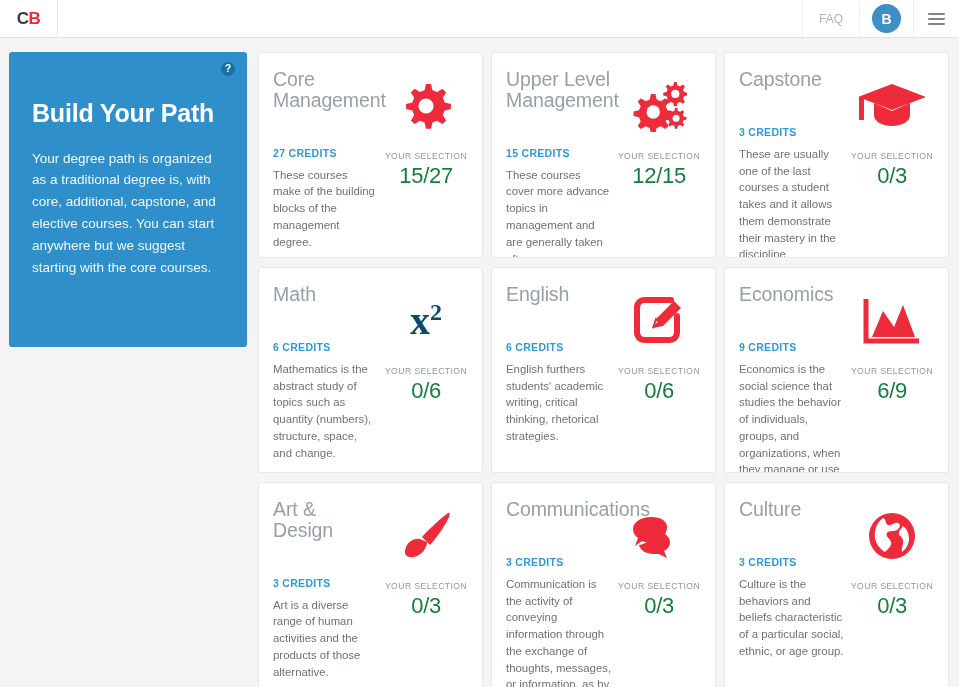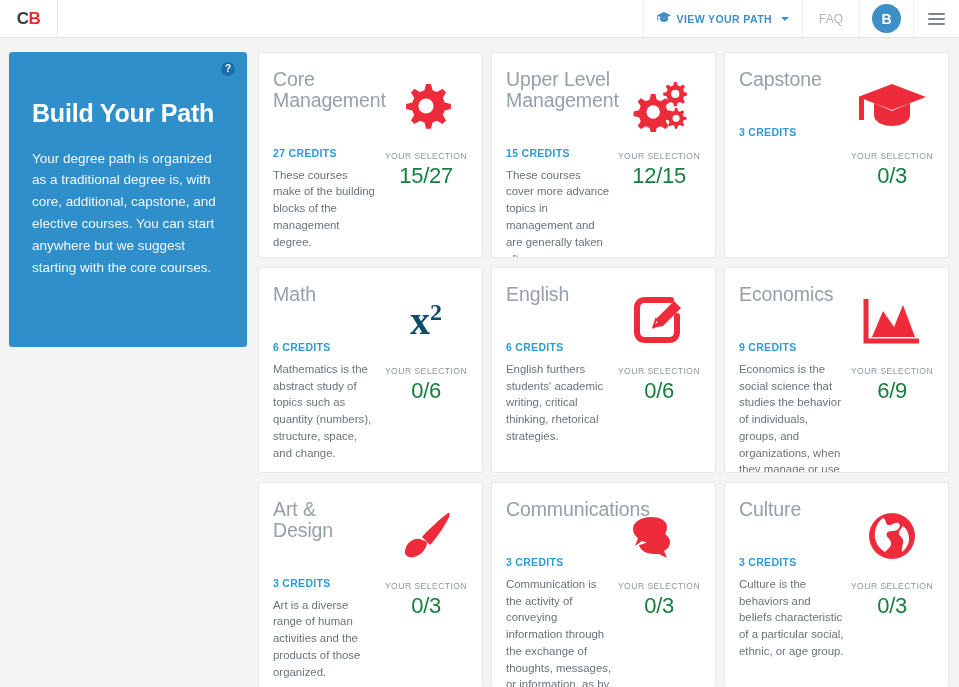--- a/index.html
+++ b/index.html
@@ -215,31 +215,20 @@
 </head>
 <body>
 
 <div class="topbar">
   <div class="brand">
     <span class="c">C</span>
       <span class="b">B</span>
   </div>
   <div class="topbar-spacer"></div>
 
-  <div class="nav-cell view-path">
-    <span class="cap-icon">
-      <svg width="14" height="11" viewBox="0 0 14 11">
-        <path d="M7 0 L14 3.2 L7 6.4 L0 3.2 Z" fill="#3d8fc4"></path>
-        <path d="M3 4.6 L3 7.6 C3 9 5 9.9 7 9.9 C9 9.9 11 9 11 7.6 L11 4.6 L7 6.6 Z" fill="#3d8fc4"></path>
-        <rect x="0.2" y="3.3" width="1.1" height="5" fill="#3d8fc4"></rect>
-      </svg>
-    </span>
-    <span>VIEW YOUR PATH</span>
-    <span class="caret"></span>
-  </div>
 
   <div class="nav-cell faq">FAQ</div>
 
   <div class="nav-cell avatar-cell">
     <div class="avatar">B</div>
   </div>
 
   <div class="nav-cell burger-cell">
     <div class="burger">
       <span></span>
@@ -302,20 +291,21 @@
         </div>
         <div class="sel-label">YOUR SELECTION</div>
         <div class="sel-value">12/15</div>
       </div>
     </div>
 
     <div class="card">
       <div class="card-left">
         <div class="card-title">Capstone</div>
         <div class="card-credits">3 CREDITS</div>
+        <div class="card-desc">These are usually one of the last courses a student takes and it allows them demonstrate their mastery in the discipline.</div>
       </div>
       <div class="card-right">
         <div class="icon-box">
           <svg width="70" height="48" viewBox="0 0 70 48">
             <path fill="#ed2b3a" d="M35 2 L69 15 L35 28 L1 15 Z"></path>
             <path fill="#ed2b3a" d="M17 21 L17 33 C17 40 26 44 35 44 C44 44 53 40 53 33 L53 21 L35 29 Z"></path>
             <rect x="2" y="15" width="5" height="23" fill="#ed2b3a"></rect>
           </svg>
         </div>
         <div class="sel-label">YOUR SELECTION</div>
@@ -372,21 +362,21 @@
         </div>
         <div class="sel-label">YOUR SELECTION</div>
         <div class="sel-value">6/9</div>
       </div>
     </div>
 
     <div class="card">
       <div class="card-left">
         <div class="card-title">Art &amp; Design</div>
         <div class="card-credits">3 CREDITS</div>
-        <div class="card-desc">Art is a diverse range of human activities and the products of those organized.</div>
+        <div class="card-desc">Art is a diverse range of human activities and the products of those alternative.</div>
       </div>
       <div class="card-right">
         <div class="icon-box">
           <svg width="52" height="50" viewBox="0 0 52 50">
             <path d="M48 2 C42 6 28 19 22 26 L30 34 C36 28 46 13 49 6 C50 3 50 1 48 2 Z" fill="#ed2b3a"></path>
             <path d="M20 28 C13 27 6 32 5 40 C4 45 9 47 14 46 C22 44 27 37 27 31 Z" fill="#ed2b3a"></path>
           </svg>
         </div>
         <div class="sel-label">YOUR SELECTION</div>
         <div class="sel-value">0/3</div>

